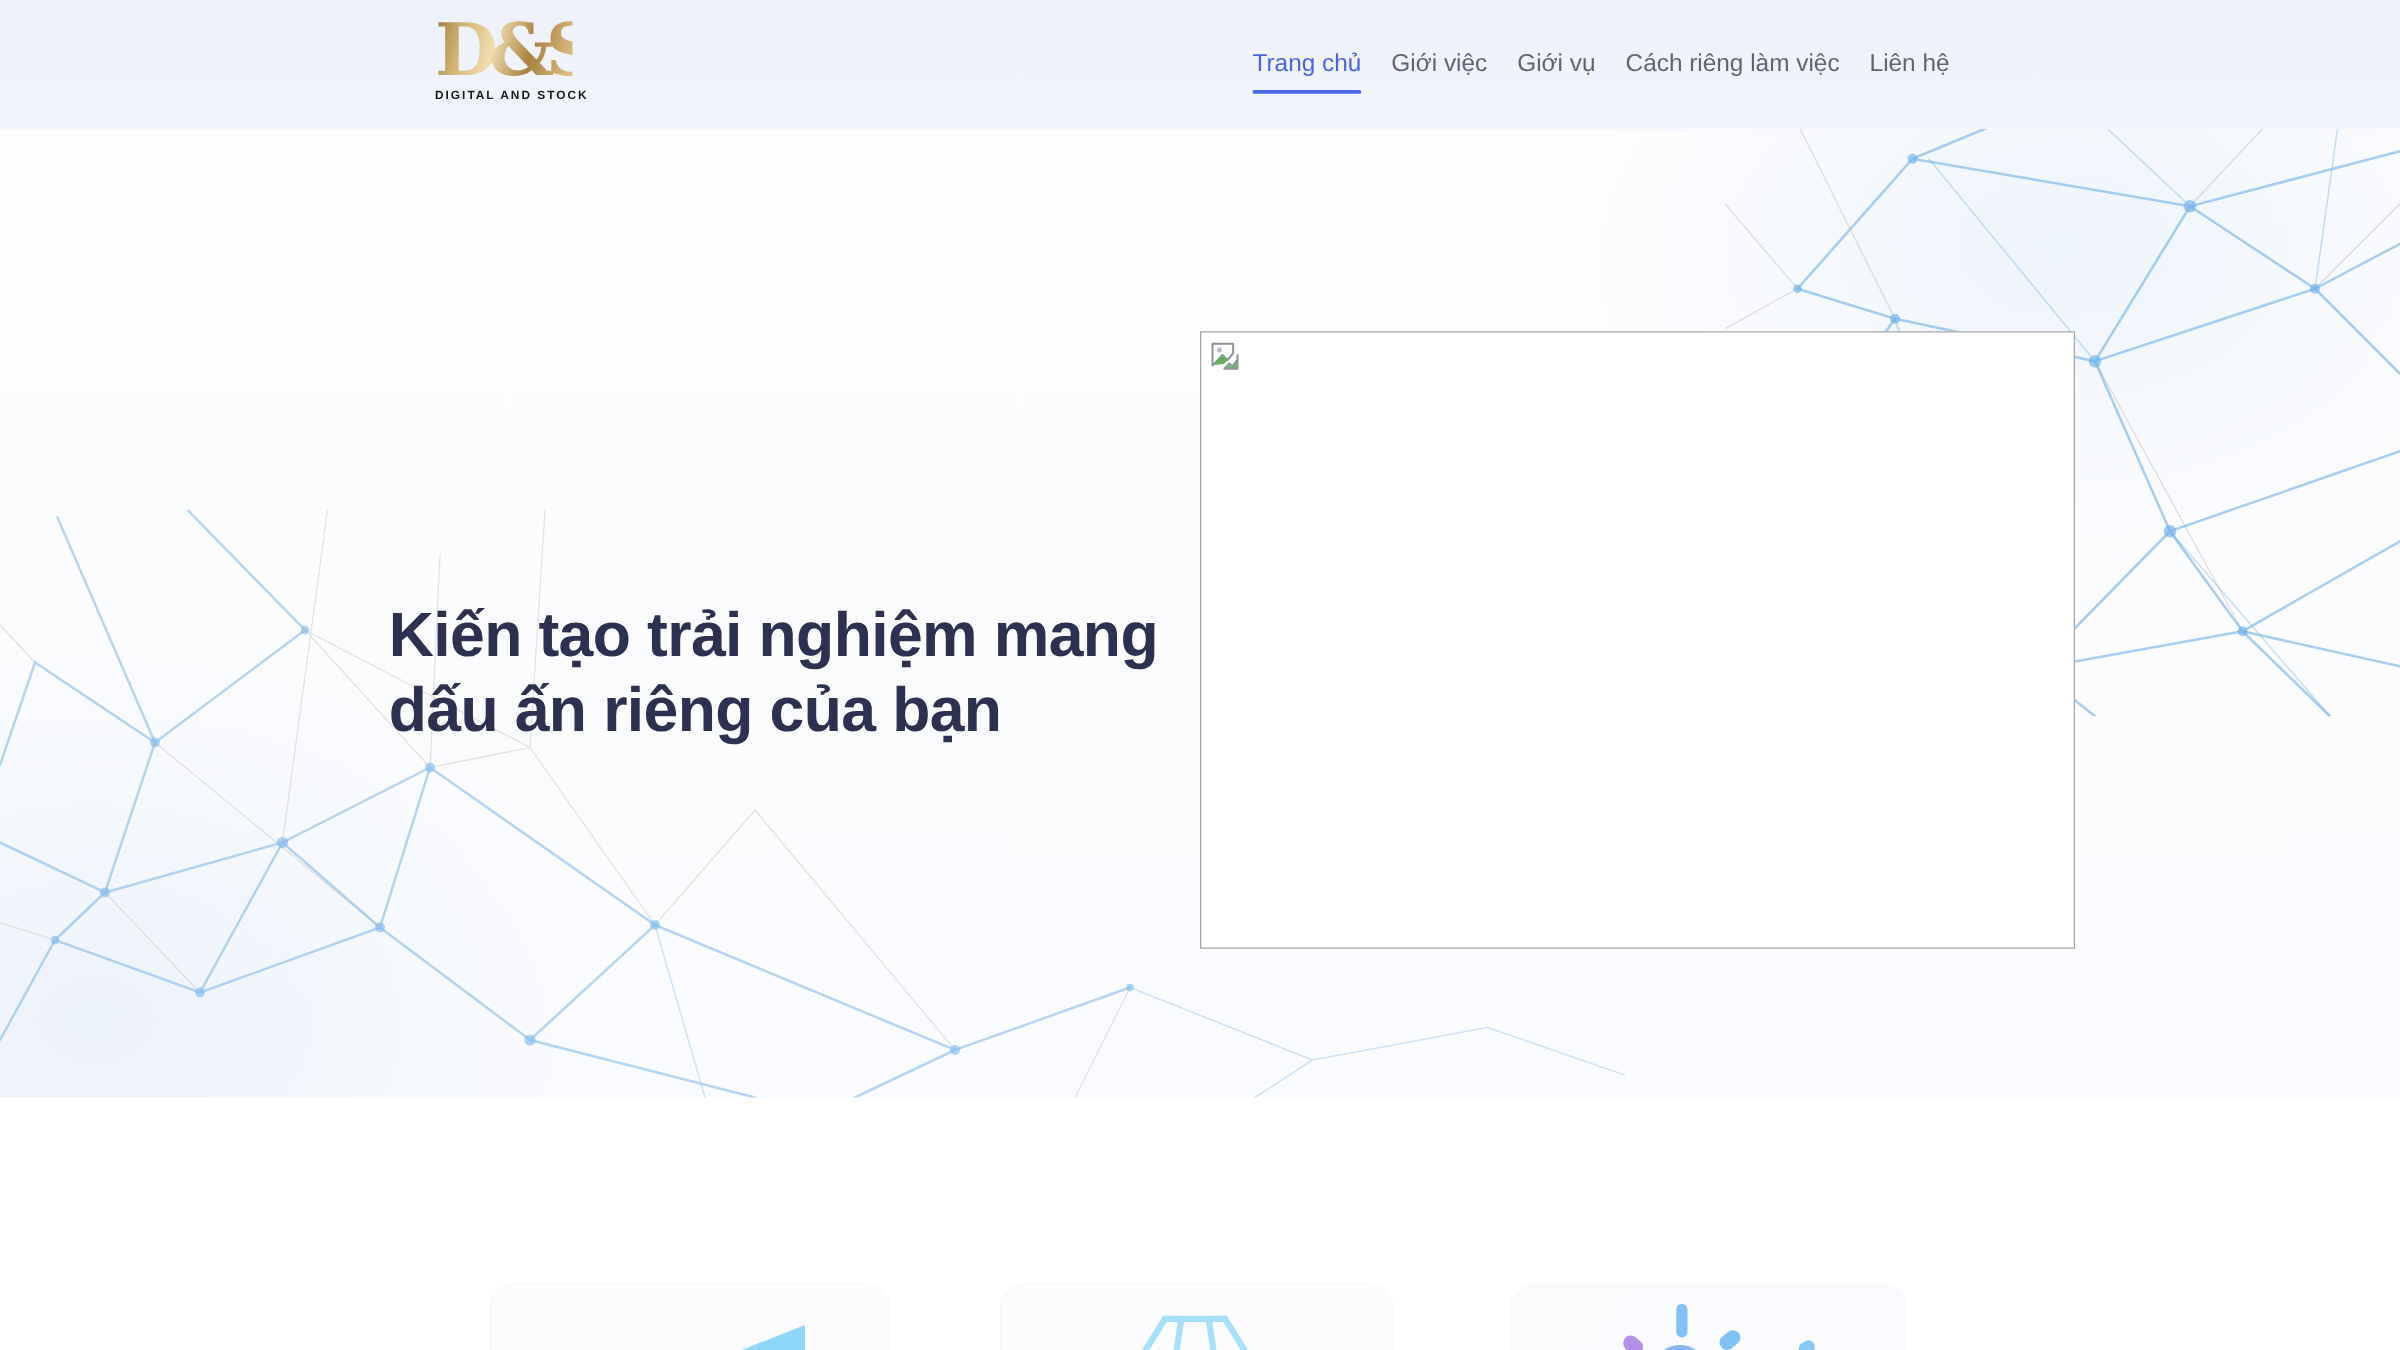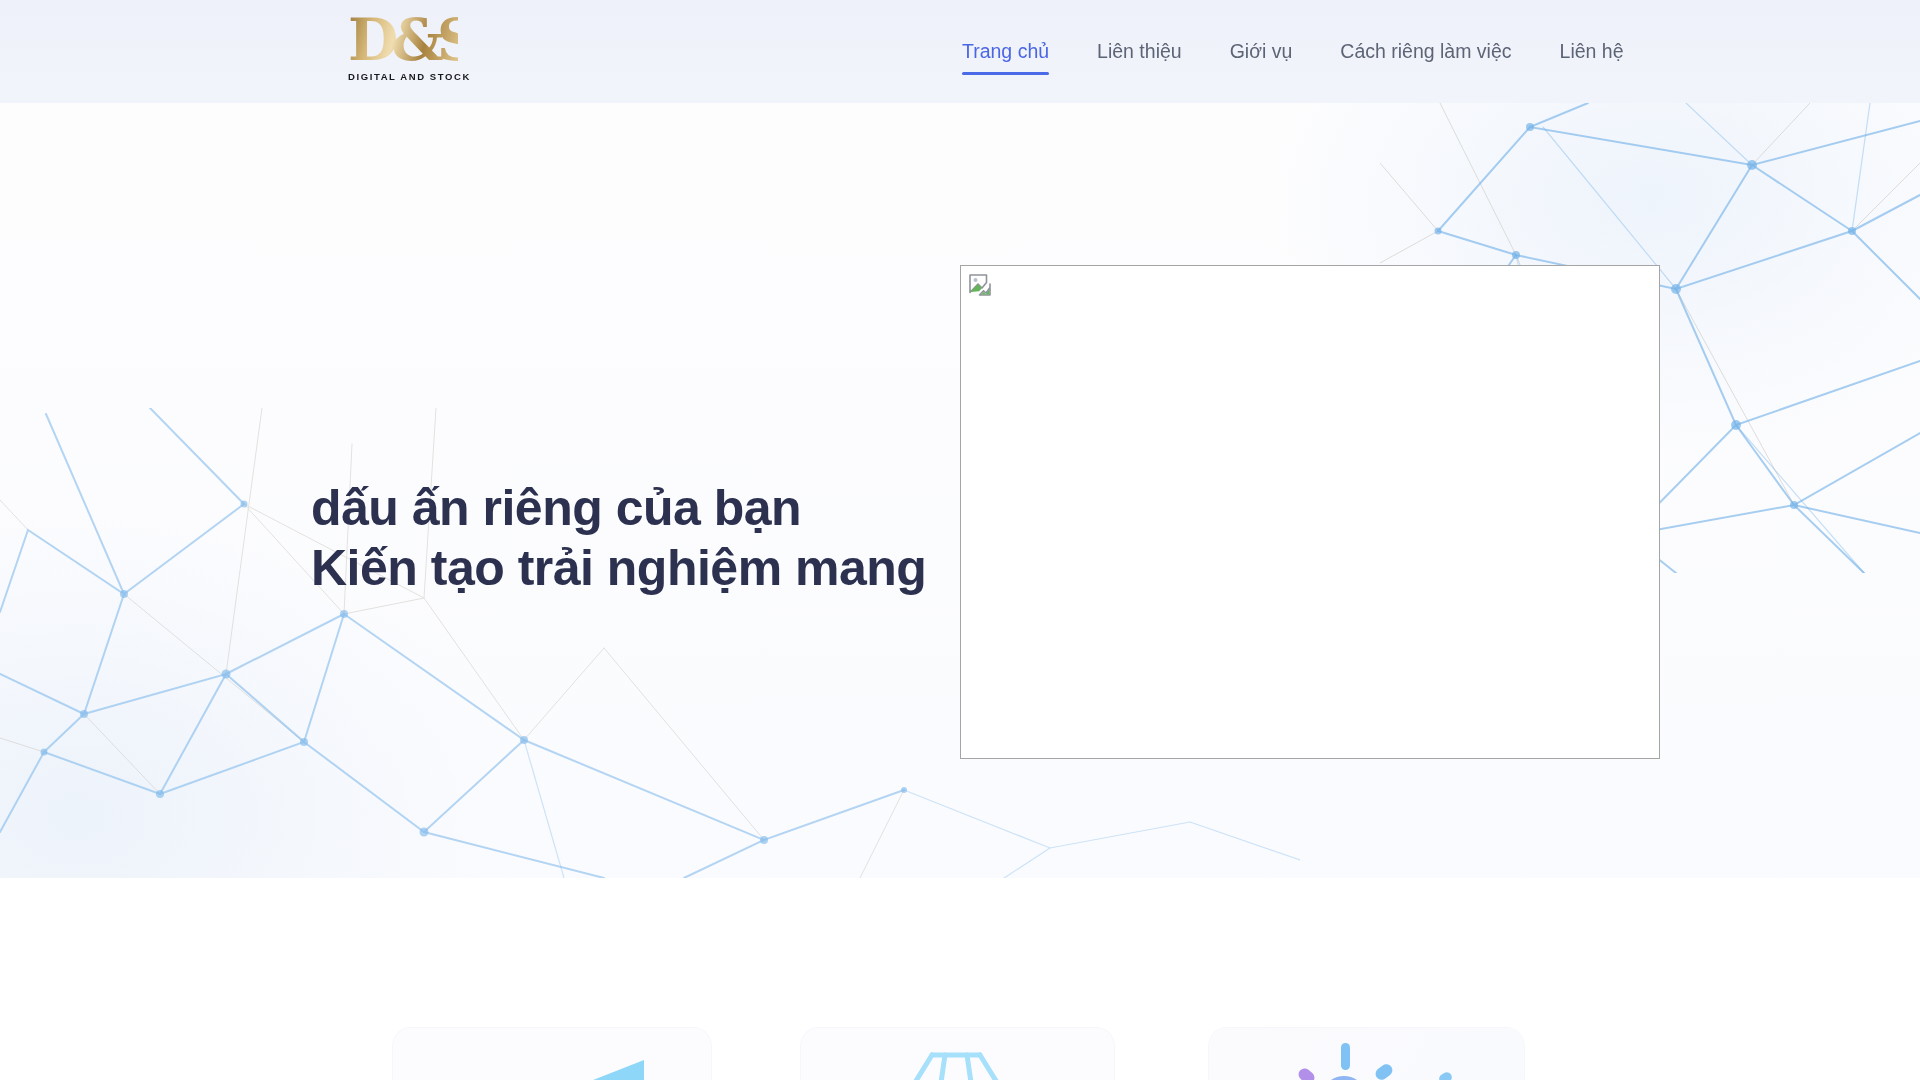--- a/index.html
+++ b/index.html
@@ -16,21 +16,21 @@
   .logo-monogram{
     font-family:"DejaVu Serif","Liberation Serif",serif;font-weight:700;
     font-size:58px;line-height:56px;letter-spacing:-7px;
     background:linear-gradient(105deg,#9c7a3c 0%,#d6b878 22%,#f0ddb0 42%,#a8823f 68%,#e2c98f 100%);
     -webkit-background-clip:text;background-clip:text;color:transparent;
   }
   .logo-wordmark{
     font-size:9.5px;font-weight:700;letter-spacing:1.6px;color:#17181c;margin-top:3px;white-space:nowrap;
   }
   .nav{
-    position:absolute;left:962px;top:0;height:103px;display:flex;align-items:center;gap:48px;
+    position:absolute;left:1002px;top:0;height:103px;display:flex;align-items:center;gap:24px;
   }
   .nav-item{
     position:relative;font-size:19.5px;color:#5d6476;cursor:pointer;white-space:nowrap;
   }
   .nav-item.active{color:#4b66e4;}
   .nav-item.active::after{
     content:"";position:absolute;left:0;right:0;bottom:-12px;height:3px;border-radius:2px;background:#4b6ae8;
   }
   
   .hero{
@@ -185,30 +185,30 @@
     </g>
   </svg>
 
   <header class="topbar">
     <div class="logo">
       <div class="logo-monogram">D&amp;S</div>
       <div class="logo-wordmark">DIGITAL AND STOCK</div>
     </div>
     <nav class="nav">
       <div class="nav-item active">Trang chủ</div>
-      <div class="nav-item">Liên thiệu</div>
+      <div class="nav-item">Giới việc</div>
       <div class="nav-item">Giới vụ</div>
       <div class="nav-item">Cách riêng làm việc</div>
       <div class="nav-item">Liên hệ</div>
     </nav>
   </header>
 
   <h1 class="hero-heading" style="margin:0;">
+    <span style="display:block">Kiến tạo trải nghiệm mang</span>
     <span style="display:block">dấu ấn riêng của bạn</span>
-    <span style="display:block">Kiến tạo trải nghiệm mang</span>
   </h1>
 
   <div class="hero-image">
     <svg class="broken-img" width="28" height="28" viewBox="0 0 28 28">
       <path d="M4 4 H20.5 V11.5 L16 17 L12 13 L4 21.5 Z" fill="#ffffff" stroke="#8f949b" stroke-width="1.6" stroke-linejoin="round"></path>
       <circle cx="9.5" cy="9" r="2" fill="#b7c1cc"></circle>
       <path d="M4.6 20.6 L12 13 L16 17 L13.2 20.2 L4.6 21 Z" fill="#67b25c"></path>
       <path d="M24 13 V24 H13.5 L17.5 19.8 L20 22 L24 16.5 Z" fill="#ffffff" stroke="#8f949b" stroke-width="1.6" stroke-linejoin="round"></path>
       <path d="M15.2 23.4 L17.5 21 L19.8 22.9 L23.4 18.6 V23.4 Z" fill="#67b25c"></path>
     </svg>

